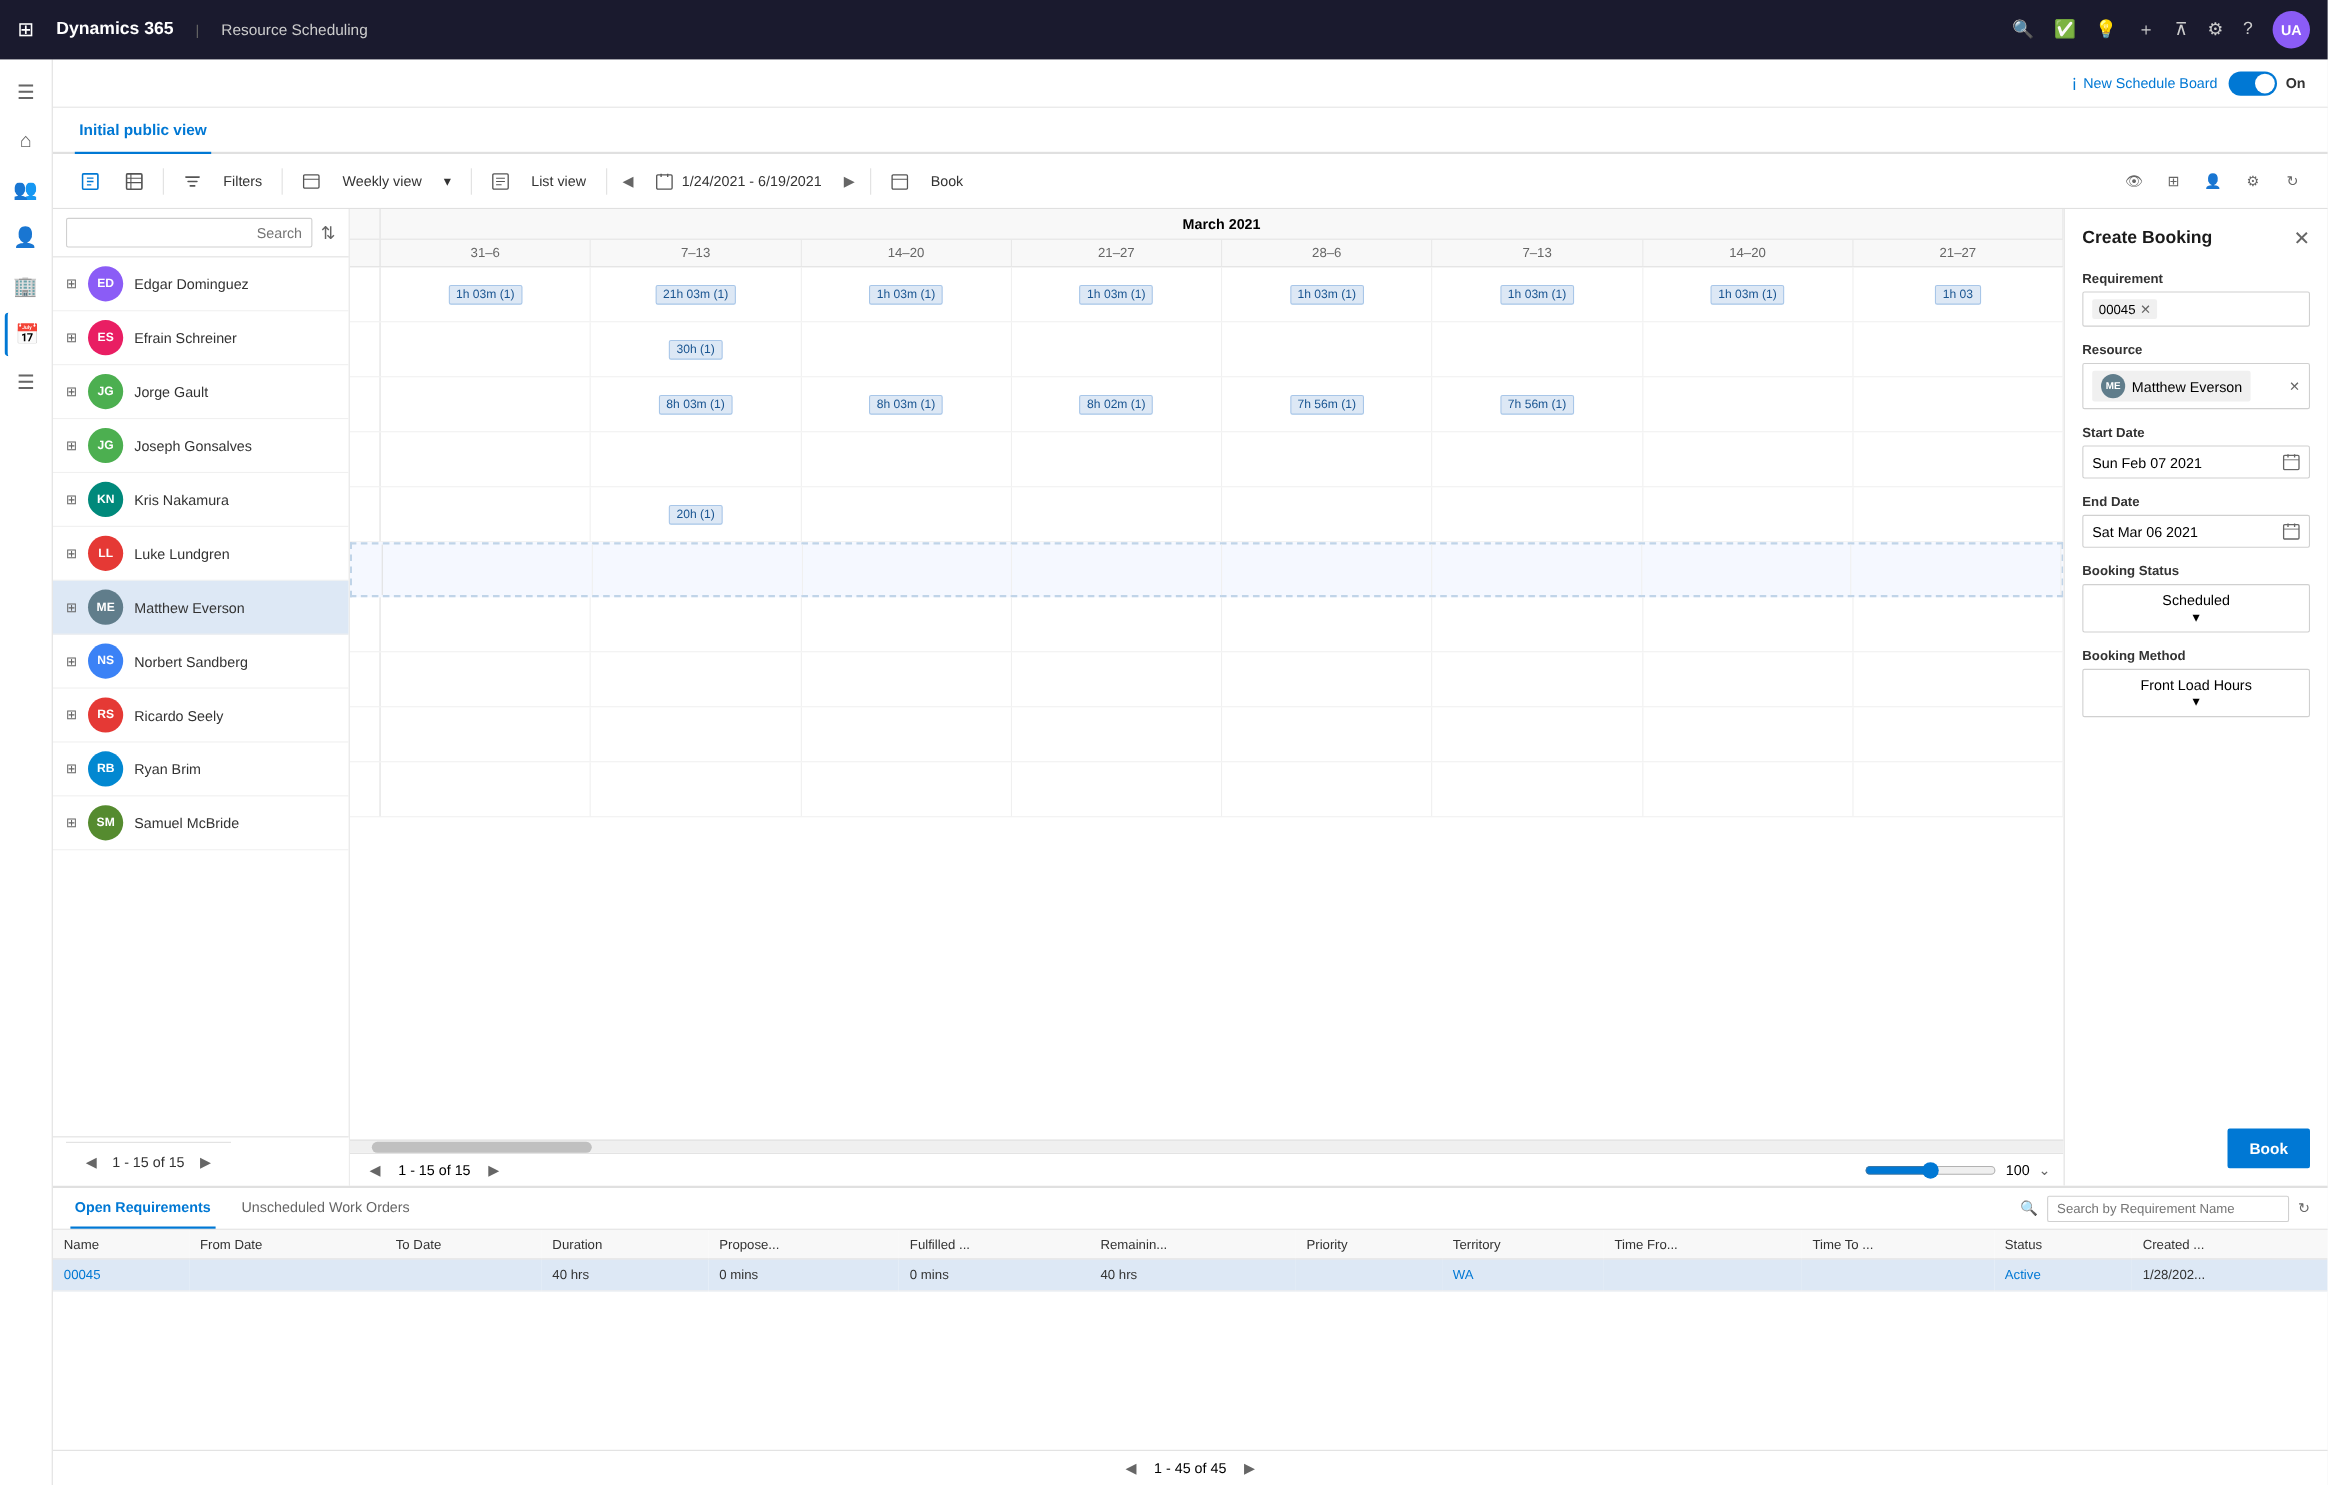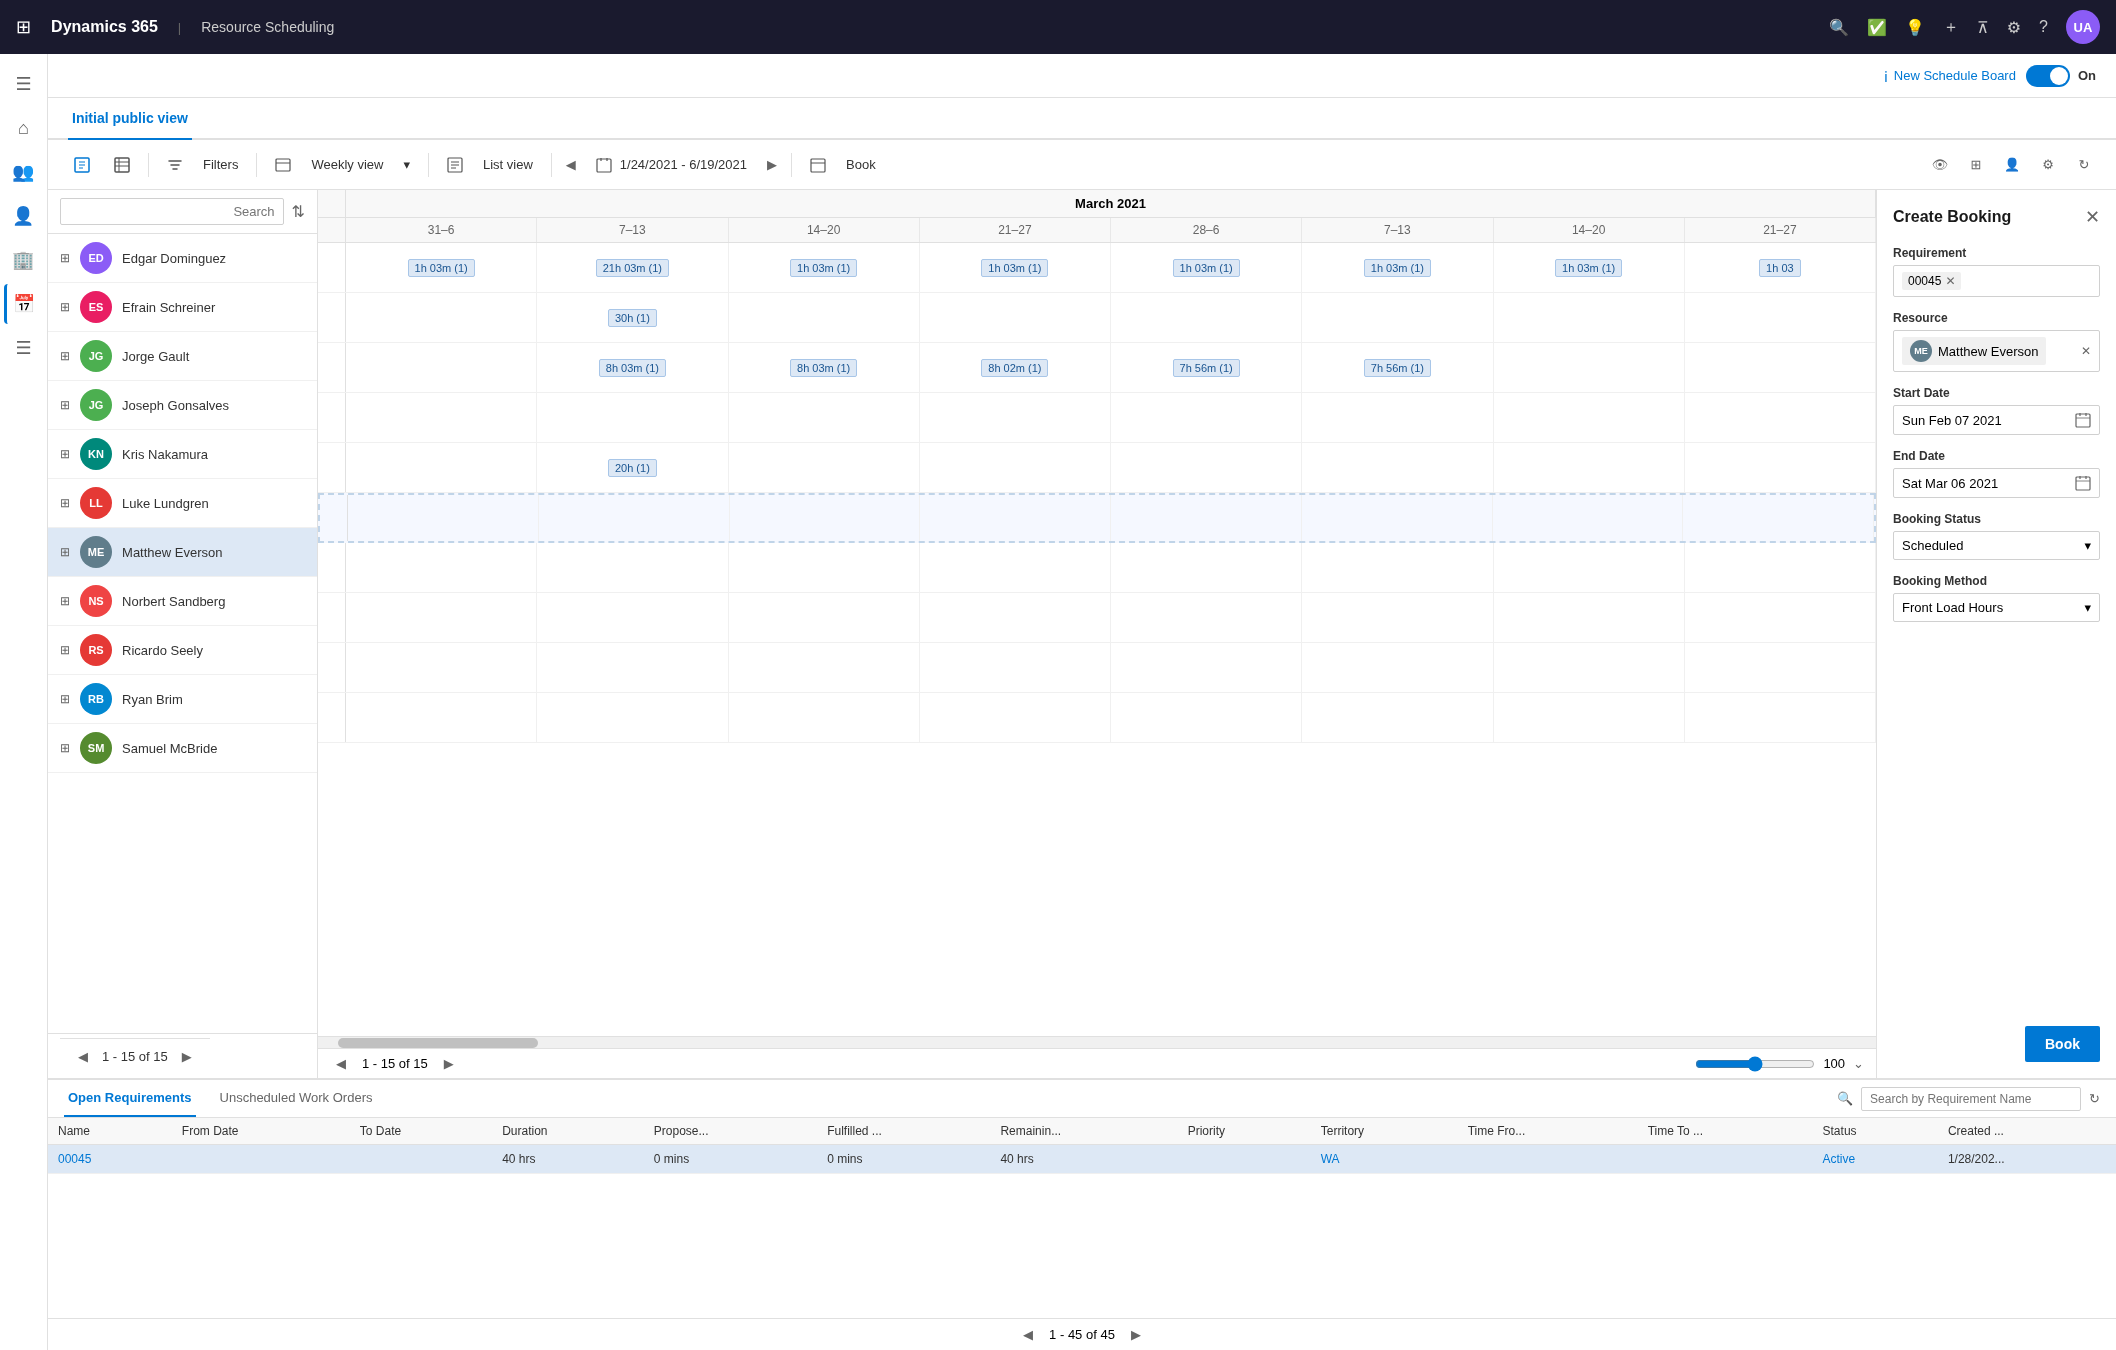--- a/index.html
+++ b/index.html
@@ -363,20 +363,21 @@
     }
     .field-select {
       border: 1px solid #d0d0d0;
       border-radius: 2px;
       padding: 6px 8px;
       font-size: 13px;
       display: flex;
       align-items: center;
       justify-content: space-between;
       cursor: pointer;
+      flex-direction: column;
     }
     .book-btn {
       background: #0078d4;
       color: white;
       border: none;
       border-radius: 2px;
       padding: 10px 20px;
       font-size: 14px;
       font-weight: 600;
       cursor: pointer;
@@ -543,21 +544,21 @@
     <div class="resource-avatar" style="background:#e53935">LL</div>
     <span class="resource-name">Luke Lundgren</span>
   </div>
           <div class="resource-item selected">
     <span class="resource-expand">⊞</span>
     <div class="resource-avatar" style="background:#607d8b">ME</div>
     <span class="resource-name">Matthew Everson</span>
   </div>
           <div class="resource-item">
     <span class="resource-expand">⊞</span>
-    <div class="resource-avatar" style="background:#ef4444">NS</div>
+    <div class="resource-avatar" style="background:#3b82f6">NS</div>
     <span class="resource-name">Norbert Sandberg</span>
   </div>
           <div class="resource-item">
     <span class="resource-expand">⊞</span>
     <div class="resource-avatar" style="background:#e53935">RS</div>
     <span class="resource-name">Ricardo Seely</span>
   </div>
           <div class="resource-item">
     <span class="resource-expand">⊞</span>
     <div class="resource-avatar" style="background:#0288d1">RB</div>

